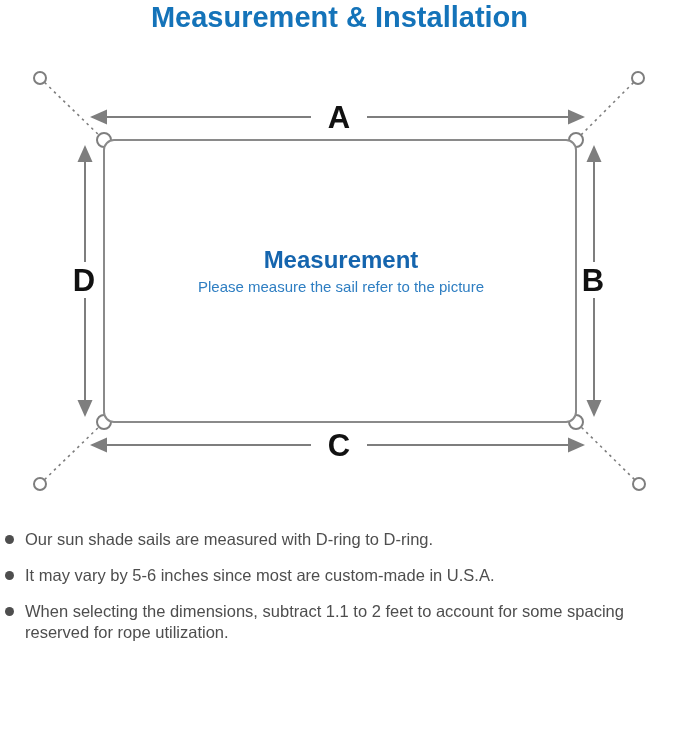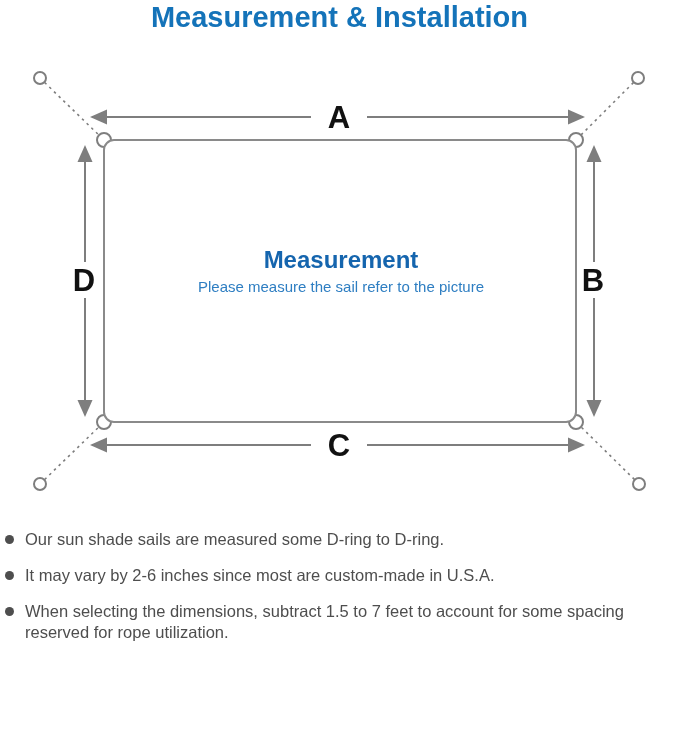--- a/index.html
+++ b/index.html
@@ -115,18 +115,18 @@
       <polygon class="arrow-head" points="594,90 586.5,107 601.5,107"></polygon>
       <polygon class="arrow-head" points="594,362 586.5,345 601.5,345"></polygon>
       <text class="dim-label" x="593" y="236">B</text>
     </g>
 
     <text class="center-title" x="341" y="213">Measurement</text>
     <text class="center-sub" x="341" y="237">Please measure the sail refer to the picture</text>
   </svg>
 
   <ul class="notes">
-    <li><span>Our sun shade sails are measured some D-ring to D-ring.</span></li>
-    <li><span>It may vary by 2-6 inches since most are custom-made in U.S.A.</span></li>
-    <li><span>When selecting the dimensions, subtract 1.5 to 7 feet to account for some spacing reserved for rope utilization.</span></li>
+    <li><span>Our sun shade sails are measured with D-ring to D-ring.</span></li>
+    <li><span>It may vary by 5-6 inches since most are custom-made in U.S.A.</span></li>
+    <li><span>When selecting the dimensions, subtract 1.1 to 2 feet to account for some spacing reserved for rope utilization.</span></li>
   </ul>
 
 </div>
 
 </body></html>

